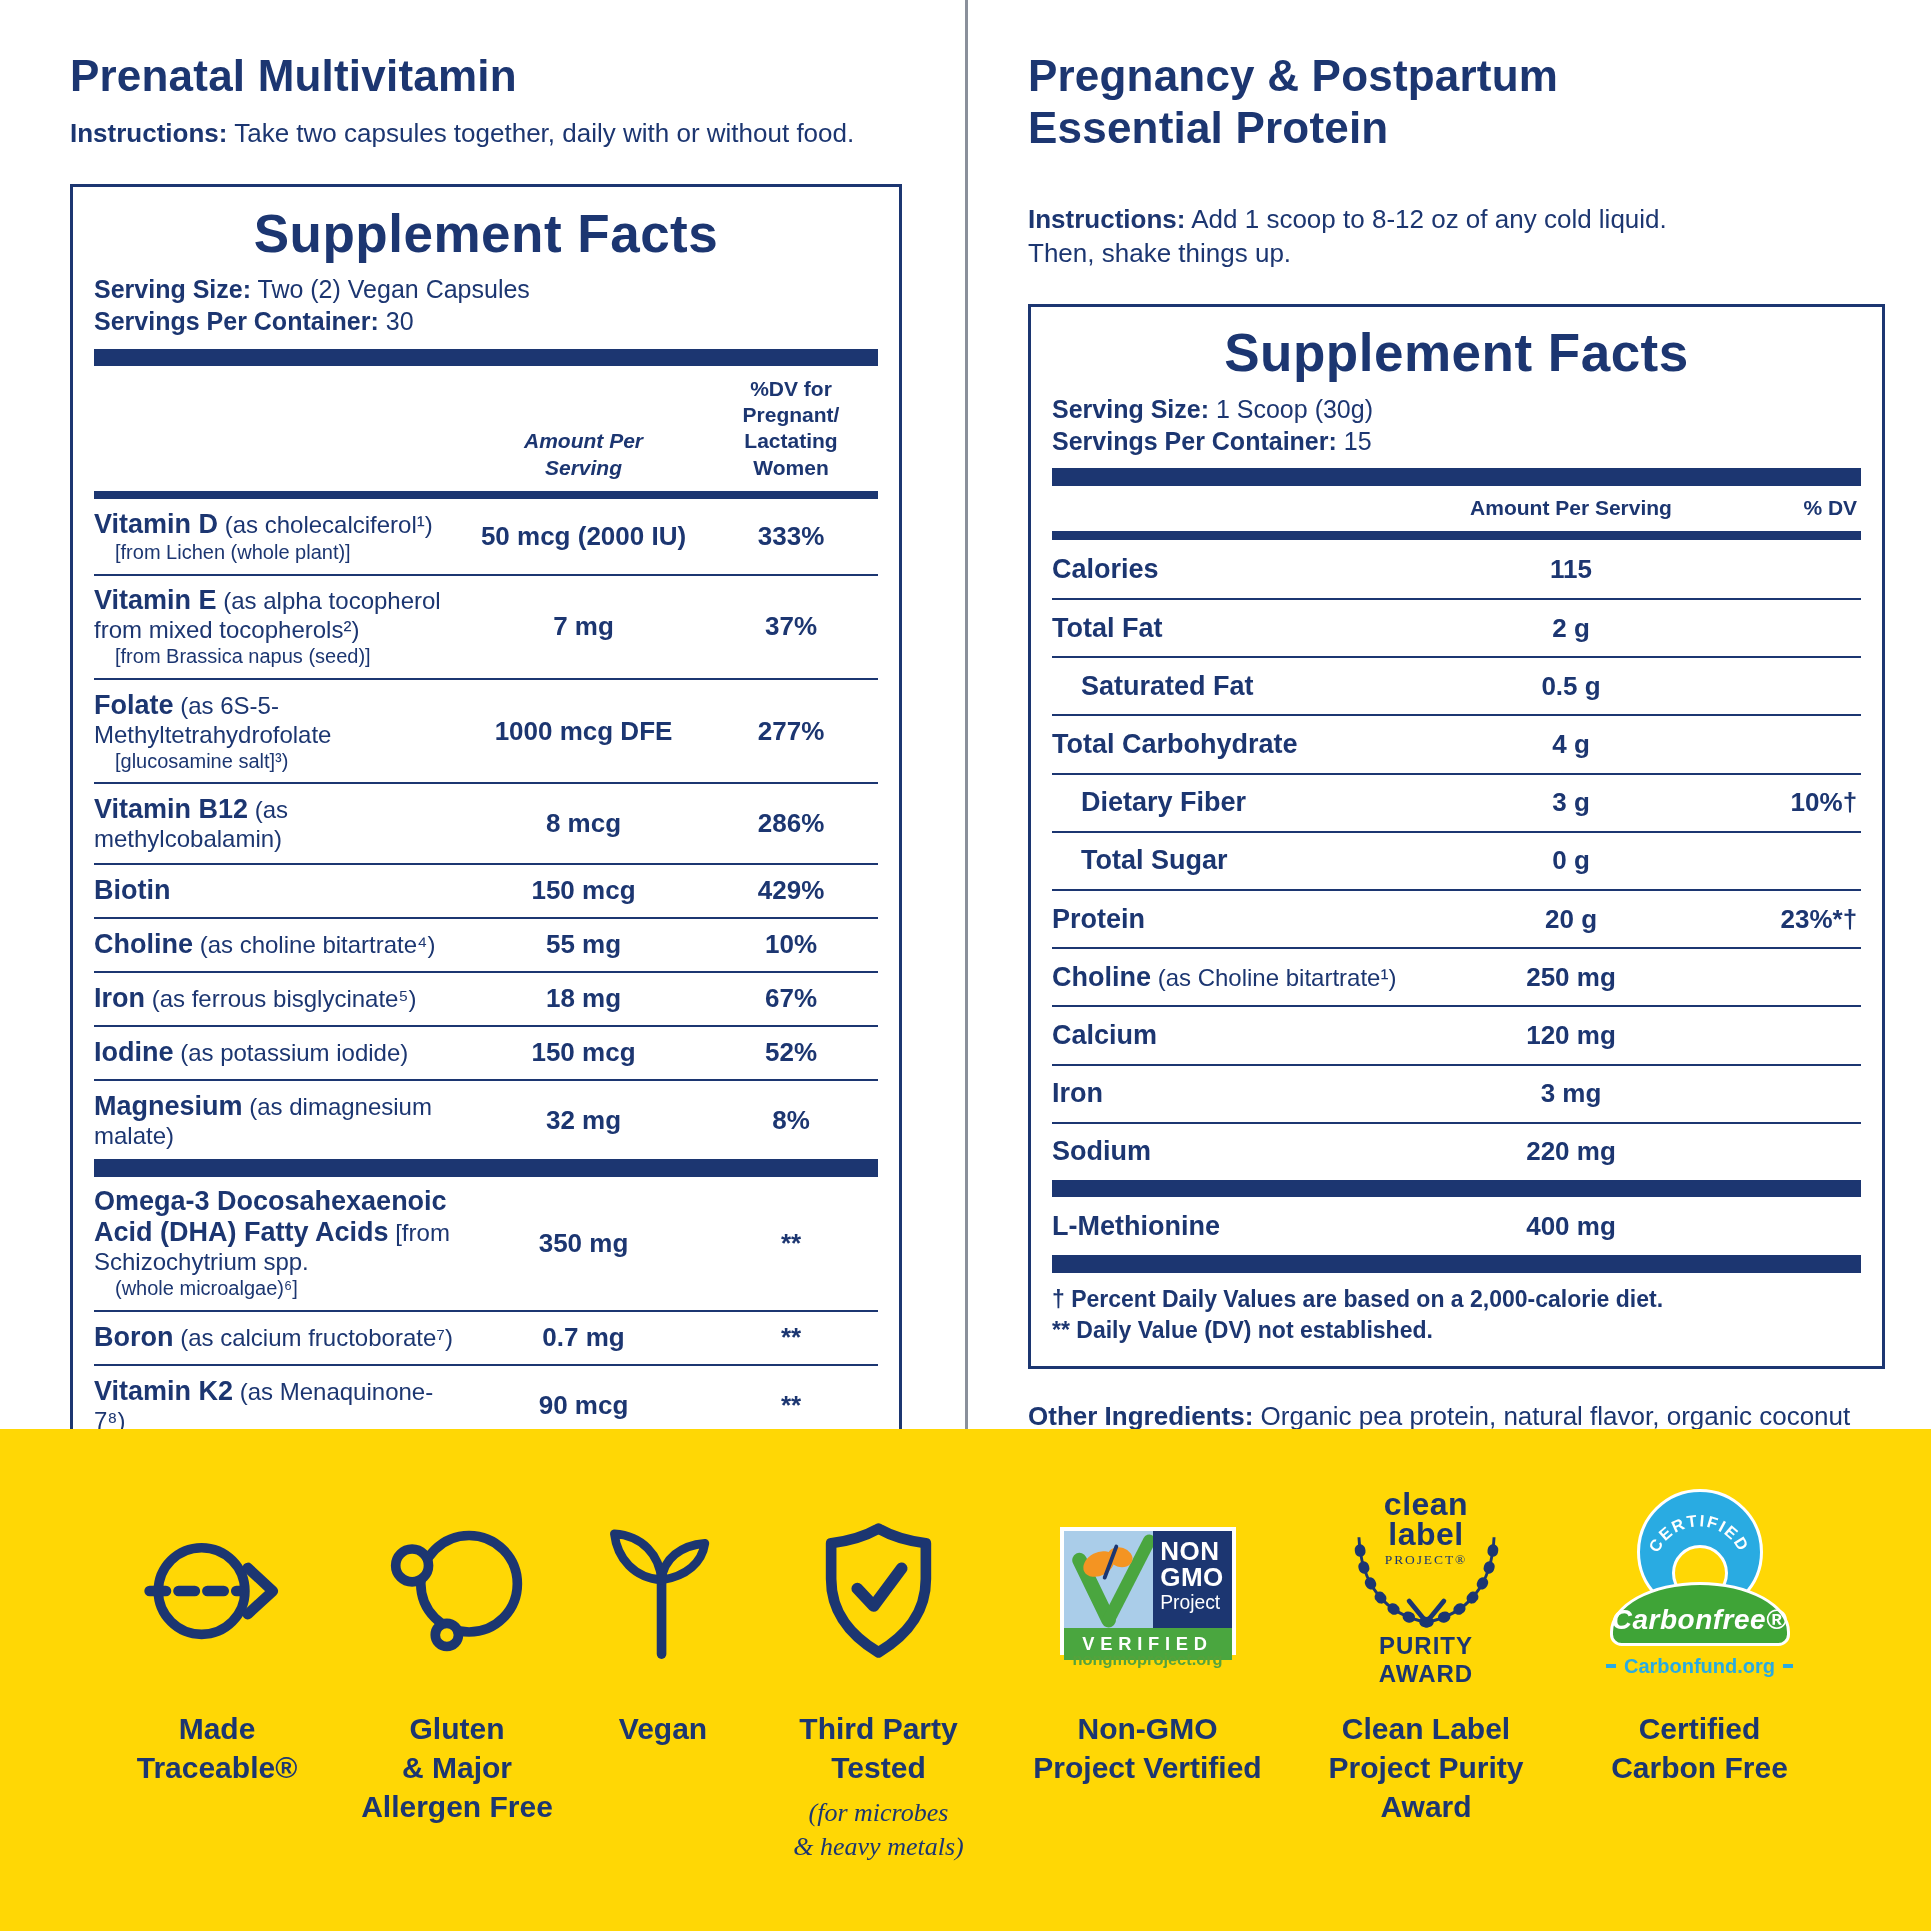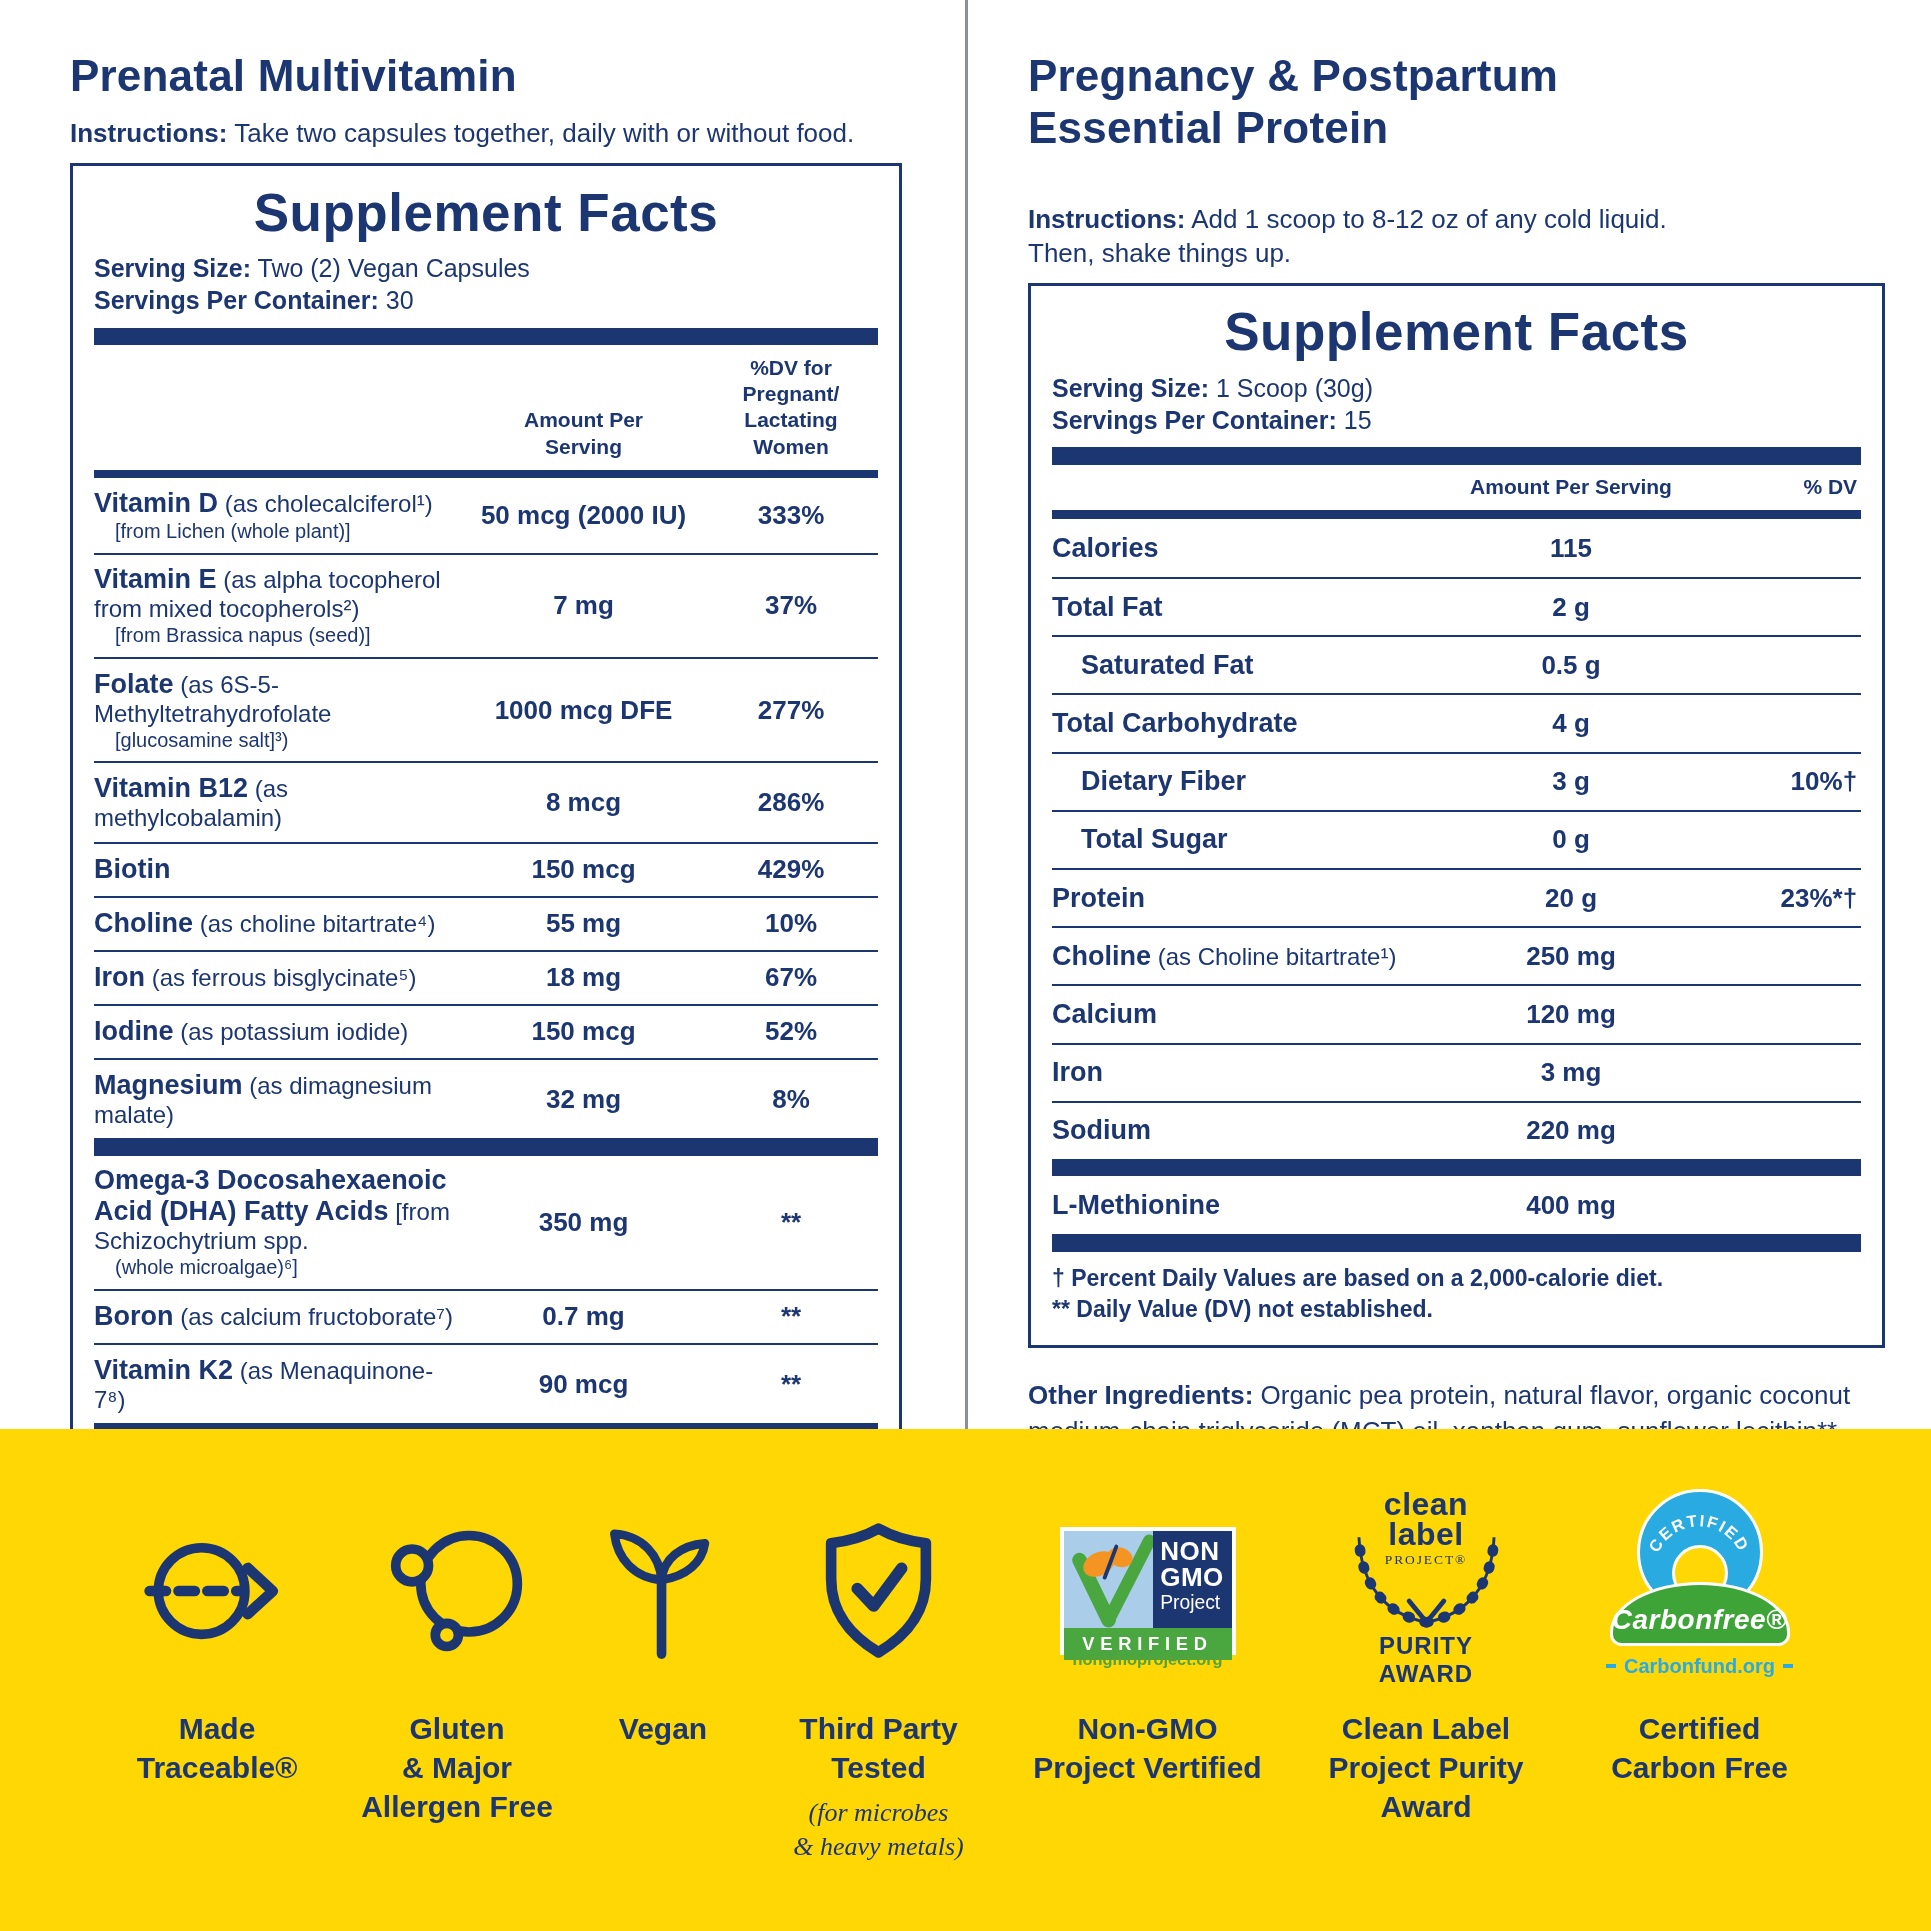--- a/index.html
+++ b/index.html
@@ -24,21 +24,21 @@
 
   
   .panel{position:absolute;top:50px;}
   .panel.left{left:70px;width:832px;}
   .panel.right{left:1028px;width:857px;}
   .panel-title{font-size:44px;font-weight:bold;line-height:1.18;letter-spacing:0.2px;}
   .instructions{margin-top:15.4px;font-size:26px;line-height:1.3;}
   .instructions b{font-weight:bold;}
 
   
-  .facts{border:3.9px solid var(--navy);margin-top:12px;padding:9.7px 21px 13.5px 21px;background:#fff;}
+  .facts{border:3.9px solid var(--navy);margin-top:33px;padding:9.7px 21px 13.5px 21px;background:#fff;}
   .facts-title{text-align:center;font-size:53px;font-weight:bold;letter-spacing:0.5px;padding:5.8px 0 9.7px 0;}
   .serving{font-size:25px;line-height:1.28;}
   .serving b{font-weight:bold;}
   .bar{background:var(--navy);}
   .bar.thick{height:17.4px;}
   .bar.mid{height:8.7px;}
   .bar.t1{margin-top:11.6px;}
 
   .thead{display:flex;align-items:flex-end;padding:9.7px 0 9.7px 0;}
   .thead .spacer{flex:1;}
@@ -49,21 +49,21 @@
   .tcell-name{flex:1;padding-right:5.8px;}
   .nm{font-size:27px;font-weight:bold;}
   .dt{font-size:24px;font-weight:normal;}
   .sub{font-size:20px;padding-left:21px;line-height:1.2;}
   .tcell-amt{font-size:26px;font-weight:bold;text-align:center;}
   .tcell-dv{font-size:26px;font-weight:bold;text-align:center;}
 
   
   .left .tcell-amt{width:241px;}
   .left .tcell-dv{width:174px;}
-  .left .col-amt{width:241px;}
+  .left .col-amt{width:241px;font-style:italic;}
   .left .col-dv{width:174px;}
   .left .trow{min-height:54px;}
 
   
   .right .tcell-amt{width:290px;}
   .right .tcell-dv{width:145px;text-align:right;padding-right:3.9px;}
   .right .col-amt{width:290px;}
   .right .col-dv{width:145px;text-align:right;padding-right:3.9px;}
   .right .trow{min-height:58px;padding:12.6px 0;}
   .right .trow.indent .tcell-name{padding-left:29px;}

